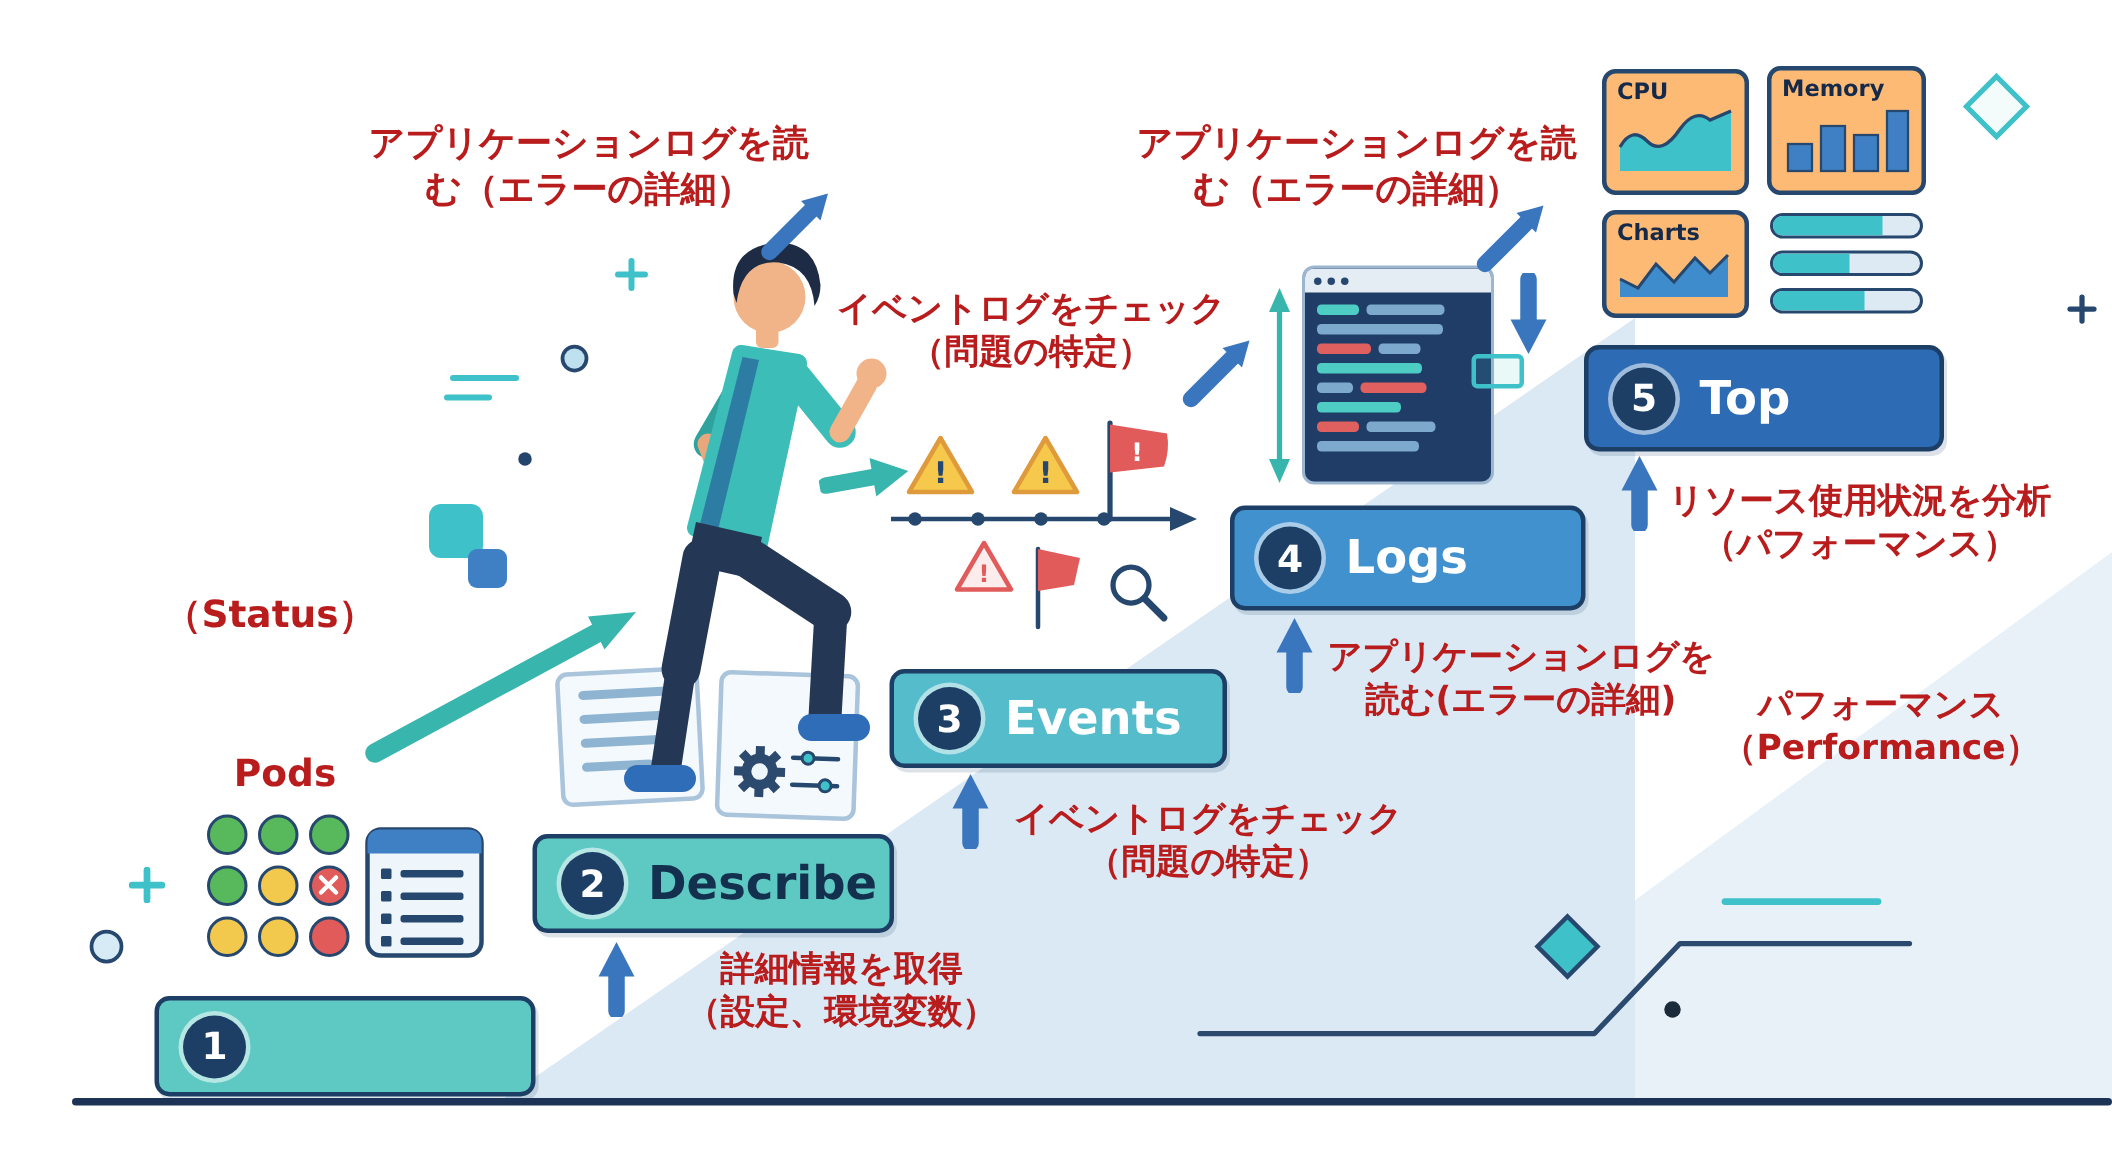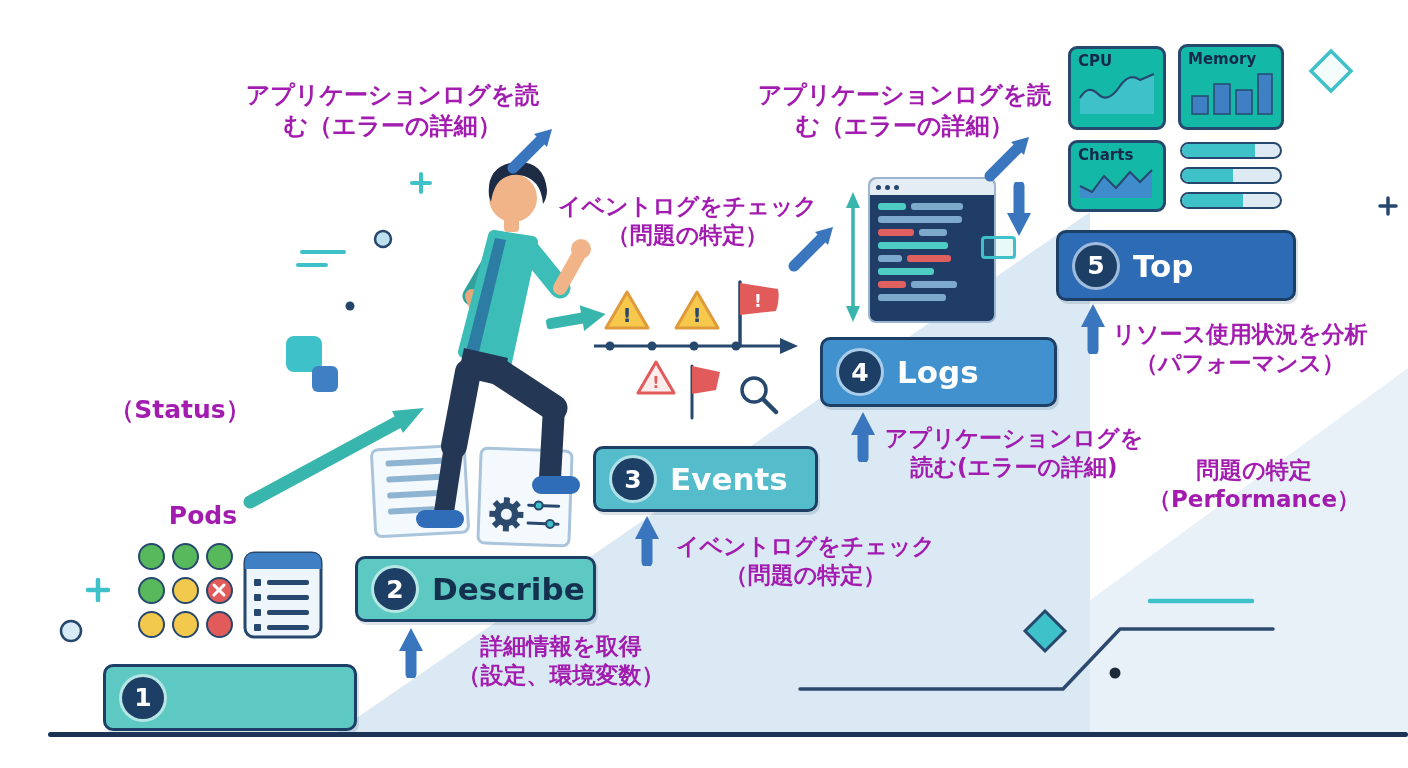--- a/index.html
+++ b/index.html
@@ -3,38 +3,38 @@
 <meta charset="utf-8">
 <style>
   * { margin:0; padding:0; box-sizing:border-box; }
   html,body { width:1408px; height:768px; }
   body { font-family:"DejaVu Sans","Liberation Sans",sans-serif; background:#fff; }
   #canvas { position:relative; width:1408px; height:768px; background:#ffffff; overflow:hidden; }
   .abs { position:absolute; }
   .bg1 { position:absolute; inset:0; background:#dbe9f4; clip-path:polygon(335px 733px, 1090px 212px, 1090px 733px); }
   .bg2 { position:absolute; inset:0; background:#e9f1f8; clip-path:polygon(908px 733px, 1408px 368px, 1408px 733px); }
   .ground { position:absolute; left:48px; top:732px; width:1360px; height:5px; background:#1d3355; border-radius:3px; }
-  .label { position:absolute; color:#a21caf; font-weight:bold; font-size:23px; line-height:1.28; text-align:center; }
+  .label { position:absolute; color:#b91c1c; font-weight:bold; font-size:23px; line-height:1.28; text-align:center; }
   .step { position:absolute; display:flex; align-items:center; gap:16px; padding:0 16px; border:3.5px solid #1d3f66; border-radius:10px; box-shadow:2px 3px 0 rgba(29,63,102,0.15); }
   .step-num { width:42px; height:42px; border-radius:50%; background:#1d3f66; color:#fff; display:flex; align-items:center; justify-content:center; font-size:25px; font-weight:bold; box-shadow:0 0 0 3px rgba(255,255,255,0.55); flex:0 0 auto; }
   .step-label { font-size:31px; font-weight:bold; white-space:nowrap; }
   .s1 { left:103px; top:664px; width:254px; height:67px; background:#5ec9c3; color:#14304f; }
   .s2 { left:355px; top:556px; width:241px; height:66px; background:#5ec9c3; color:#14304f; }
   .s3 { left:593px; top:446px; width:225px; height:66px; background:#55bccb; color:#ffffff; }
   .s4 { left:820px; top:337px; width:237px; height:70px; background:#4191ce; color:#ffffff; }
   .s5 { left:1056px; top:230px; width:240px; height:71px; background:#2d6cb4; color:#ffffff; }
   .terminal { position:absolute; left:868px; top:177px; width:128px; height:146px; border-radius:8px; background:#1f3d66; border:2.5px solid #9db6cf; overflow:hidden; }
   .term-bar { height:16px; background:#e4ecf4; display:flex; align-items:center; gap:4px; padding:0 6px; }
   .term-dot { width:5px; height:5px; border-radius:50%; background:#27486e; }
   .term-body { padding:8px; display:flex; flex-direction:column; gap:6px; }
   .trow { display:flex; gap:5px; }
   .tseg { height:7px; border-radius:3px; }
   .tc { background:#4ecdc4; } .tb { background:#7da9cc; } .tr { background:#e06060; }
   .tealbox { position:absolute; left:981px; top:236px; width:35px; height:23px; border:3px solid #3fc1c9; border-radius:4px; background:rgba(78,205,196,0.12); }
-  .card { position:absolute; background:#14b8a6; border:3px solid #27486e; border-radius:9px; padding:3px 7px; display:flex; flex-direction:column; }
+  .card { position:absolute; background:#fdba74; border:3px solid #27486e; border-radius:9px; padding:3px 7px; display:flex; flex-direction:column; }
   .card-label { font-size:15px; font-weight:bold; color:#15294a; }
   .pbar { position:absolute; width:102px; height:17px; border:2.5px solid #27486e; border-radius:9px; background:#dde9f3; overflow:hidden; }
   .pfill { height:100%; background:#3fc1c9; }
   .pod { position:absolute; width:27px; height:27px; border-radius:50%; border:2.5px solid #27486e; }
   .pod.green { background:#57b85c; } .pod.yellow { background:#f2c94c; } .pod.red { background:#e15b5b; }
   .doccard { position:absolute; background:#f4f9fd; border:3px solid #a9c4db; border-radius:8px; }
   .docline { height:6px; border-radius:3px; background:#8fb4d2; margin:10px 12px 0 12px; }
 </style>
 </head>
 <body>
@@ -311,39 +311,39 @@
     <div>イベントログをチェック</div>
     <div>（問題の特定）</div>
   </div>
   <div class="label" style="left:752px;top:80px;width:305px;font-size:24px">
     <div>アプリケーションログを読</div>
     <div>む（エラーの詳細）</div>
   </div>
   <div class="label" style="left:90px;top:394px;width:180px;font-size:25px">
     <div>（Status）</div>
   </div>
-  <div class="label" style="left:158px;top:500px;width:90px;font-size:25px">Pods</div>
+  <div class="label" style="left:145px;top:500px;width:90px;font-size:25px">Pods</div>
   <div class="label" style="left:445px;top:632px;width:232px">
     <div>詳細情報を取得</div>
     <div>（設定、環境変数）</div>
   </div>
   <div class="label" style="left:668px;top:532px;width:275px">
     <div>イベントログをチェック</div>
     <div>（問題の特定）</div>
   </div>
   <div class="label" style="left:868px;top:424px;width:292px">
     <div>アプリケーションログを</div>
     <div>読む(エラーの詳細)</div>
   </div>
   <div class="label" style="left:1090px;top:320px;width:300px">
     <div>リソース使用状況を分析</div>
     <div>（パフォーマンス）</div>
   </div>
   <div class="label" style="left:1148px;top:456px;width:212px">
-    <div>問題の特定</div>
+    <div>パフォーマンス</div>
     <div>（Performance）</div>
   </div>
 
   <svg class="abs" style="left:505px;top:126px" width="52" height="50">
     <path d="M8,42 L36,14" stroke="#3a76bd" stroke-width="11" stroke-linecap="round" fill="none"></path>
     <polygon points="47,3 42,21 29,8" fill="#3a76bd"></polygon>
   </svg>
   <svg class="abs" style="left:786px;top:224px" width="52" height="50">
     <path d="M8,42 L36,14" stroke="#3a76bd" stroke-width="11" stroke-linecap="round" fill="none"></path>
     <polygon points="47,3 42,21 29,8" fill="#3a76bd"></polygon>

